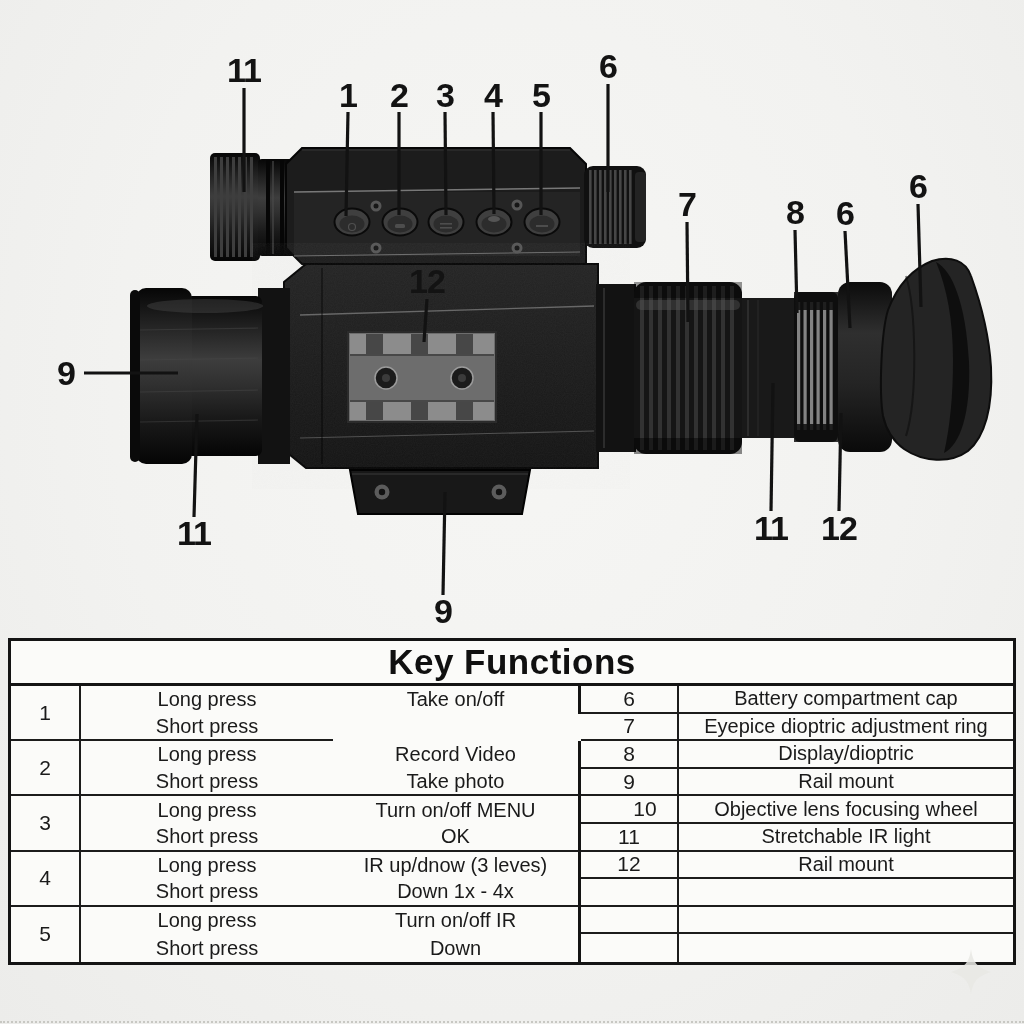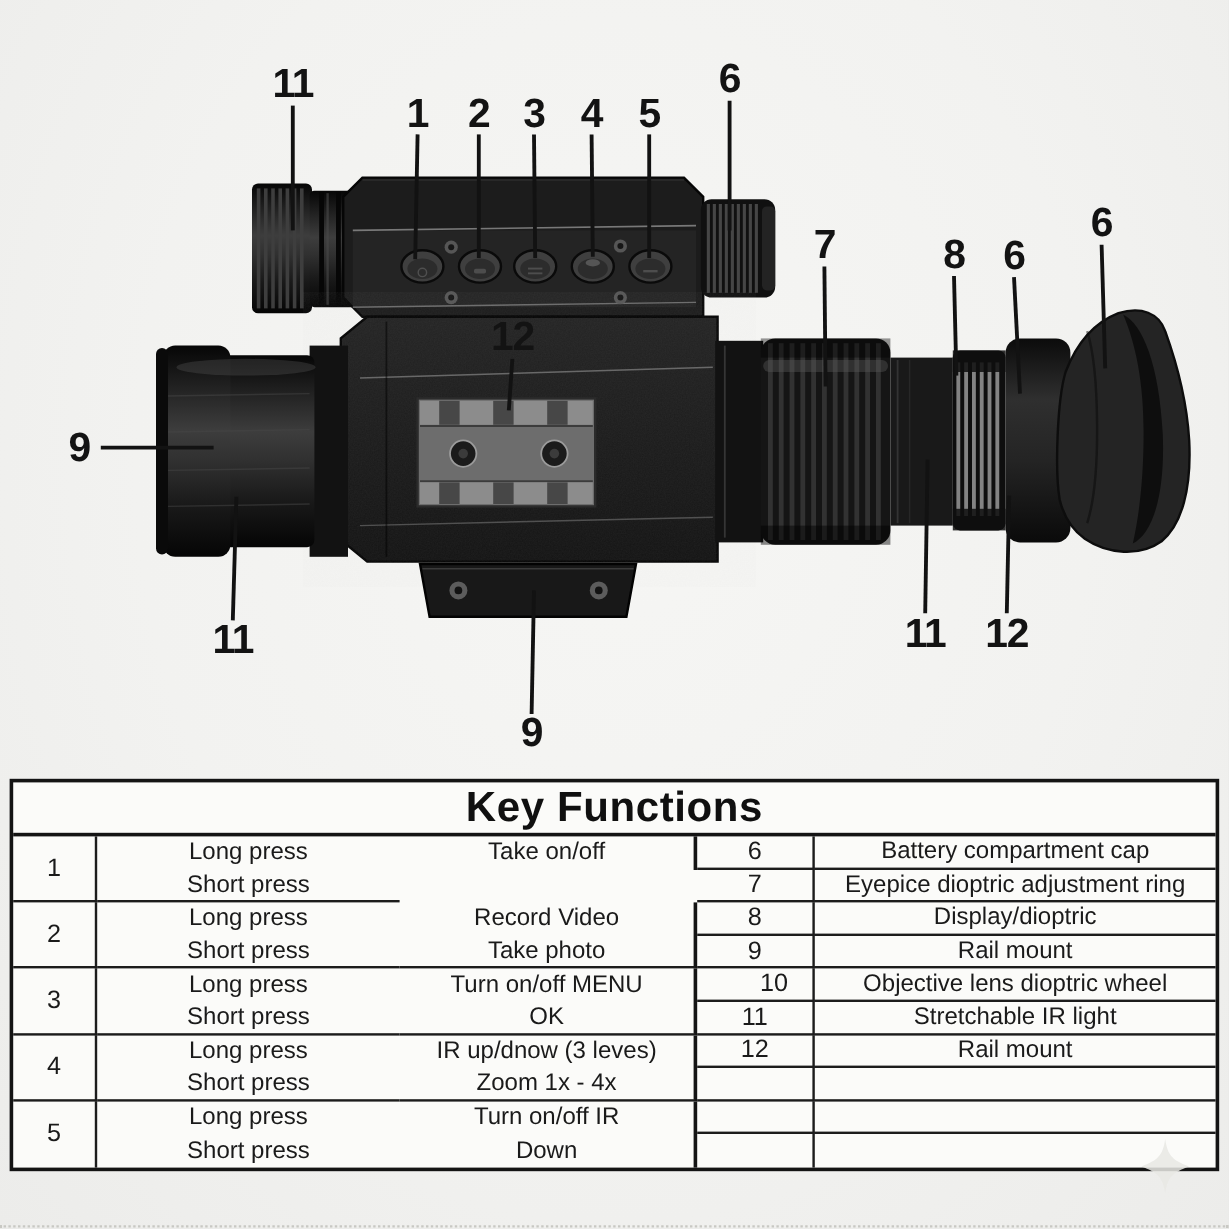--- a/index.html
+++ b/index.html
@@ -14,21 +14,21 @@
   #callout-labels .co{
     position:absolute;transform:translate(-50%,-50%);
     font-weight:700;font-size:34px;line-height:1;color:#131313;
     letter-spacing:-1px;white-space:nowrap;
   }
   #callout-lines line{stroke:#121212;stroke-width:3.2;stroke-linecap:butt;}
   
   .keytable{
     position:absolute;left:8px;top:638px;width:1008px;height:327px;
     box-sizing:border-box;border:3px solid #141414;background:#fbfbf9;
-    display:flex;flex-direction:column;margin-top:11px;
+    display:flex;flex-direction:column;
   }
   .t-title{
     height:45px;flex:0 0 45px;display:flex;align-items:center;justify-content:center;
     font-size:35px;font-weight:700;color:#101010;letter-spacing:.5px;
     border-bottom:3px solid #141414;box-sizing:border-box;
   }
   .t-body{
     flex:1;display:grid;
     grid-template-columns:70px 252px 248px 98px 1fr;
     grid-template-rows:repeat(10,1fr);
@@ -329,36 +329,36 @@
         <div class="c func br3 bb" style="grid-area: 4 / 3;">Take photo</div>
         <div class="c num br2 bb" style="grid-area: 5 / 1 / span 2;">3</div>
         <div class="c press" style="grid-area: 5 / 2;">Long press</div>
         <div class="c func br3" style="grid-area: 5 / 3;">Turn on/off MENU</div>
         <div class="c press bb" style="grid-area: 6 / 2;">Short press</div>
         <div class="c func br3 bb" style="grid-area: 6 / 3;">OK</div>
         <div class="c num br2 bb" style="grid-area: 7 / 1 / span 2;">4</div>
         <div class="c press" style="grid-area: 7 / 2;">Long press</div>
         <div class="c func br3" style="grid-area: 7 / 3;">IR up/dnow (3 leves)</div>
         <div class="c press bb" style="grid-area: 8 / 2;">Short press</div>
-        <div class="c func br3 bb" style="grid-area: 8 / 3;">Zoom 1x - 4x</div>
+        <div class="c func br3 bb" style="grid-area: 8 / 3;">Down 1x - 4x</div>
         <div class="c num br2" style="grid-area: 9 / 1 / span 2;">5</div>
         <div class="c press" style="grid-area: 9 / 2;">Long press</div>
         <div class="c func br3" style="grid-area: 9 / 3;">Turn on/off IR</div>
         <div class="c press" style="grid-area: 10 / 2;">Short press</div>
         <div class="c func br3" style="grid-area: 10 / 3;">Down</div>
         <div class="c num br2 bb" style="grid-area: 1 / 4;">6</div>
         <div class="c rdesc bb" style="grid-area: 1 / 5;">Battery compartment cap</div>
         <div class="c num br2 bb" style="grid-area: 2 / 4;">7</div>
         <div class="c rdesc bb" style="grid-area: 2 / 5;">Eyepice dioptric adjustment ring</div>
         <div class="c num br2 bb" style="grid-area: 3 / 4;">8</div>
         <div class="c rdesc bb" style="grid-area: 3 / 5;">Display/dioptric</div>
         <div class="c num br2 bb" style="grid-area: 4 / 4;">9</div>
         <div class="c rdesc bb" style="grid-area: 4 / 5;">Rail mount</div>
         <div class="c num br2 bb" style="grid-area: 5 / 4; padding-left: 32px;">10</div>
-        <div class="c rdesc bb" style="grid-area: 5 / 5;">Objective lens dioptric wheel</div>
+        <div class="c rdesc bb" style="grid-area: 5 / 5;">Objective lens focusing wheel</div>
         <div class="c num br2 bb" style="grid-area: 6 / 4;">11</div>
         <div class="c rdesc bb" style="grid-area: 6 / 5;">Stretchable IR light</div>
         <div class="c num br2 bb" style="grid-area: 7 / 4;">12</div>
         <div class="c rdesc bb" style="grid-area: 7 / 5;">Rail mount</div>
         <div class="c num br2 bb" style="grid-area: 8 / 4;"></div>
         <div class="c rdesc bb" style="grid-area: 8 / 5;"></div>
         <div class="c num br2 bb" style="grid-area: 9 / 4;"></div>
         <div class="c rdesc bb" style="grid-area: 9 / 5;"></div>
         <div class="c num br2" style="grid-area: 10 / 4;"></div>
         <div class="c rdesc" style="grid-area: 10 / 5;"></div>

